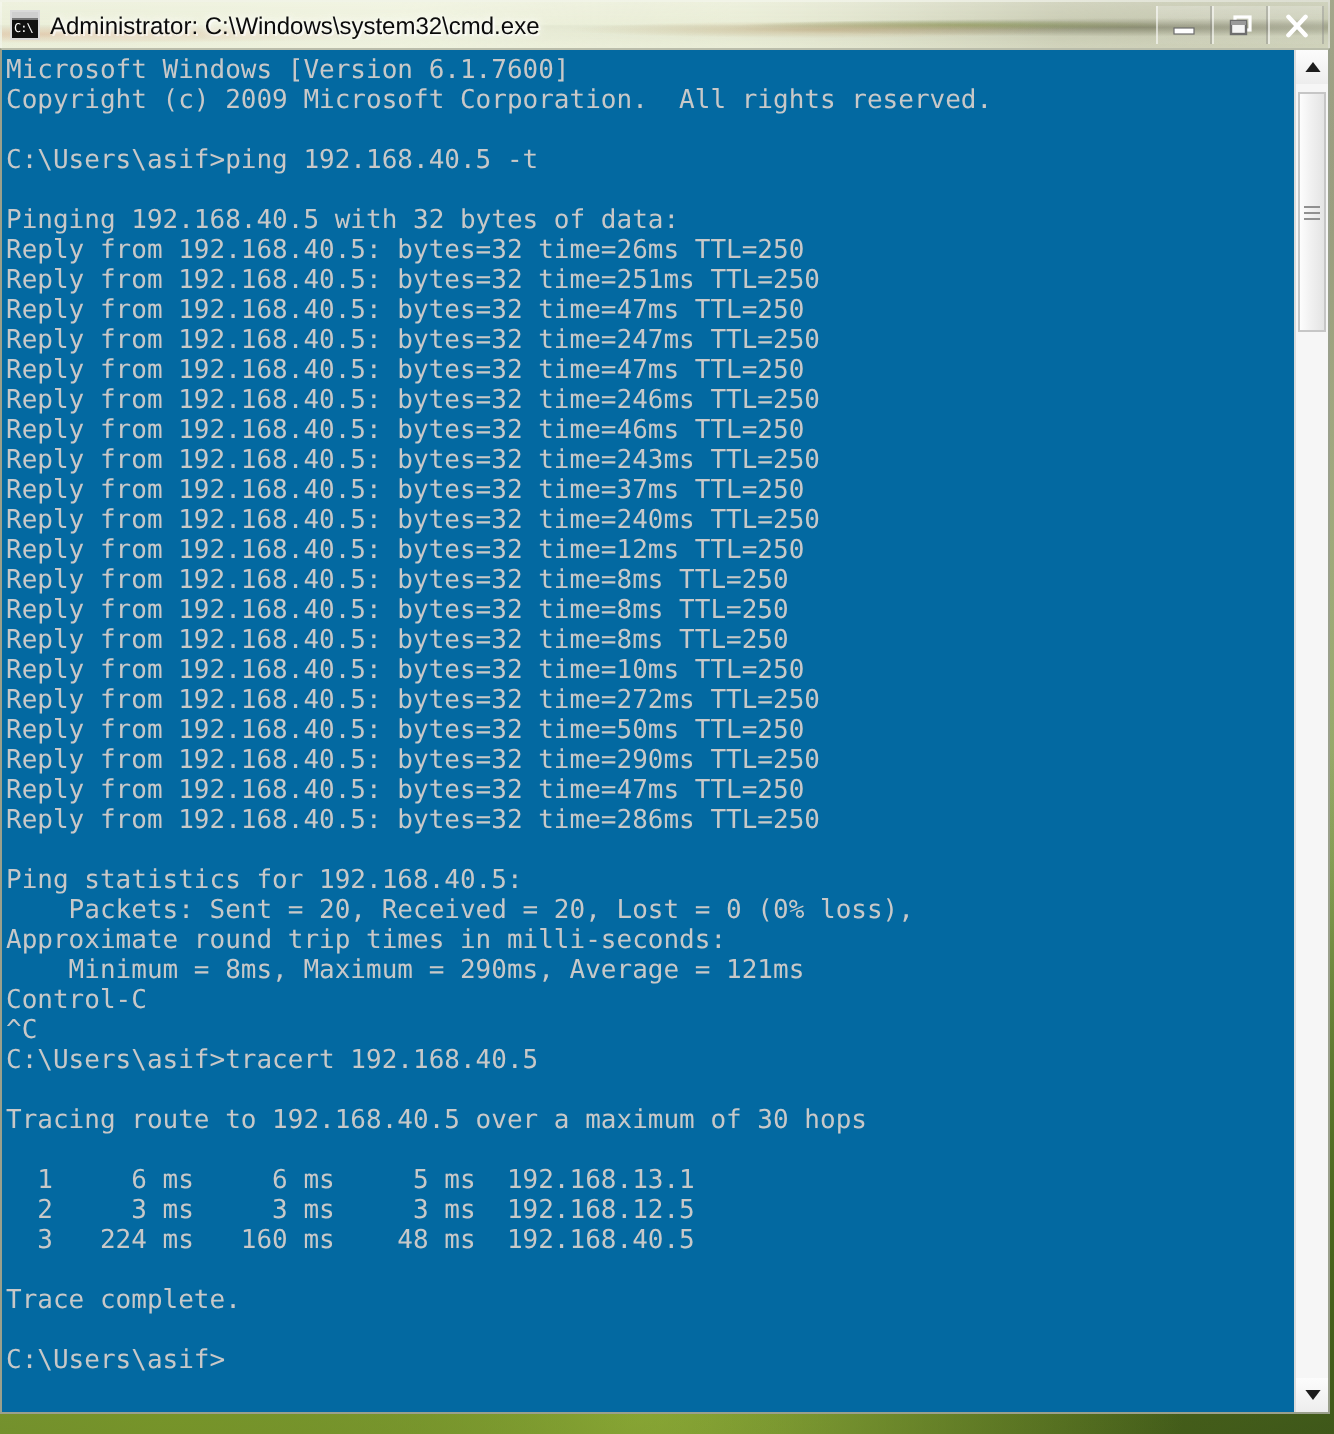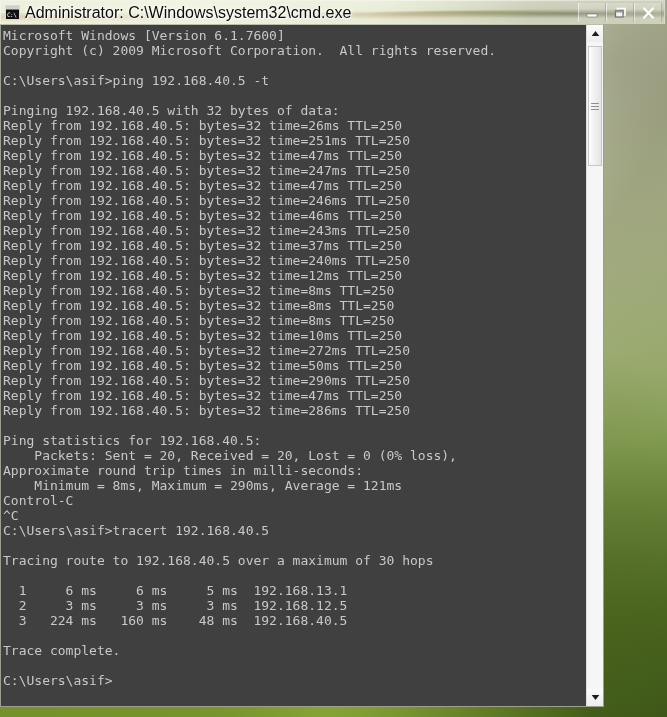--- a/index.html
+++ b/index.html
@@ -86,21 +86,21 @@
     line-height: 9px;
     padding-left: 1px;
     letter-spacing: -0.5px;
     white-space: nowrap;
     overflow: hidden;
   }
 
   #window-title {
     position: relative;
     z-index: 2;
-    font-size: 16px;
+    font-size: 12px;
     color: #0b0b0b;
     white-space: nowrap;
     text-shadow:
       0 0 3px rgba(255,255,255,0.95),
       0 0 6px rgba(255,255,255,0.9),
       1px 1px 0 rgba(255,255,255,0.6);
     flex: 1 1 auto;
     overflow: hidden;
   }
 
@@ -128,26 +128,26 @@
     text-shadow: 0 1px 2px rgba(0,0,0,0.7);
     box-sizing: border-box;
   }
   .win-btn svg { display: block; }
 
   
   #console-area {
     position: absolute;
     left: 0;
     top: 24px;
-    width: 604px;
+    width: 665px;
     height: 683px;
     box-sizing: border-box;
     border: 1px solid #9aa08c;
     border-top: 1px solid #babdab;
-    background: #404040;
+    background: #0369a1;
     display: flex;
     gap: 36px;
   }
 
   #console-text {
     flex: 1 1 auto;
     overflow: hidden;
     color: #c8c8c8;
     font-family: "DejaVu Sans Mono", "Liberation Mono", monospace;
     font-size: 13px;

